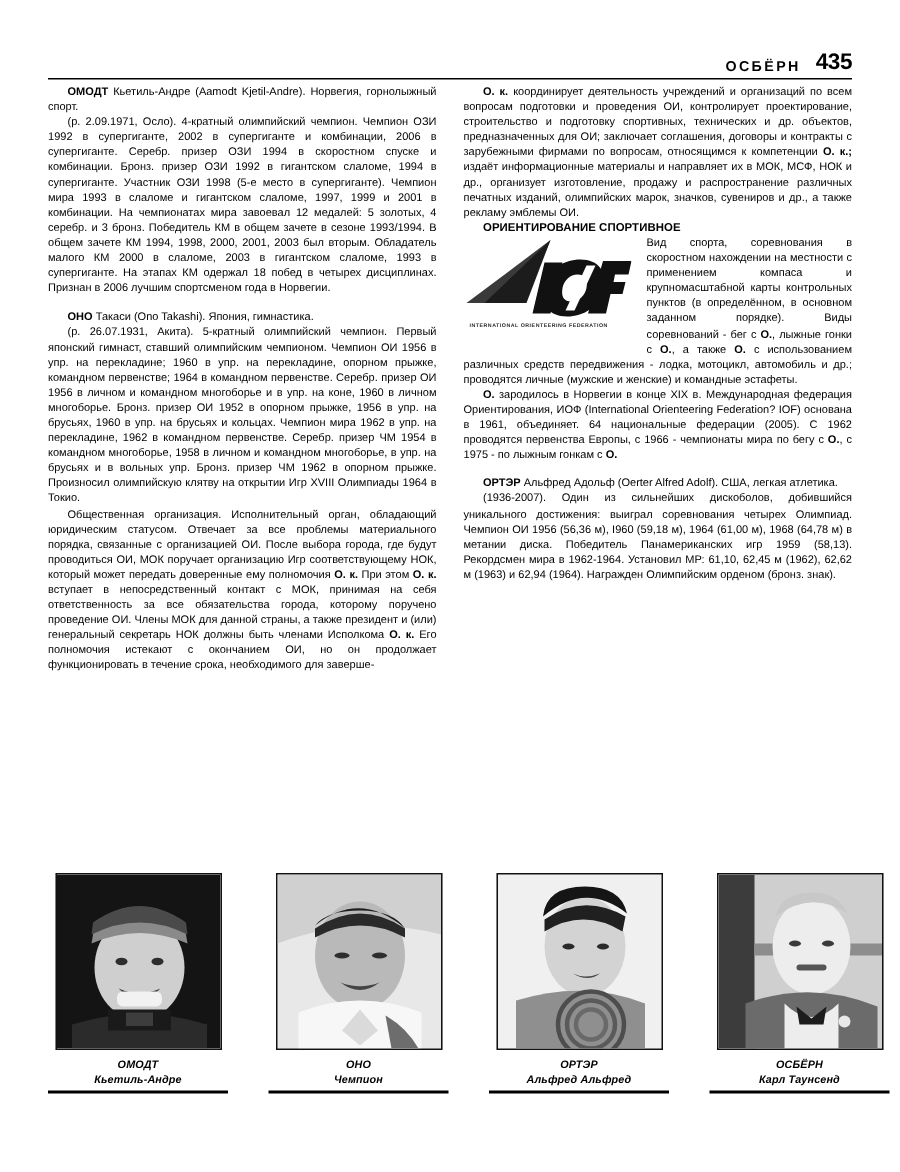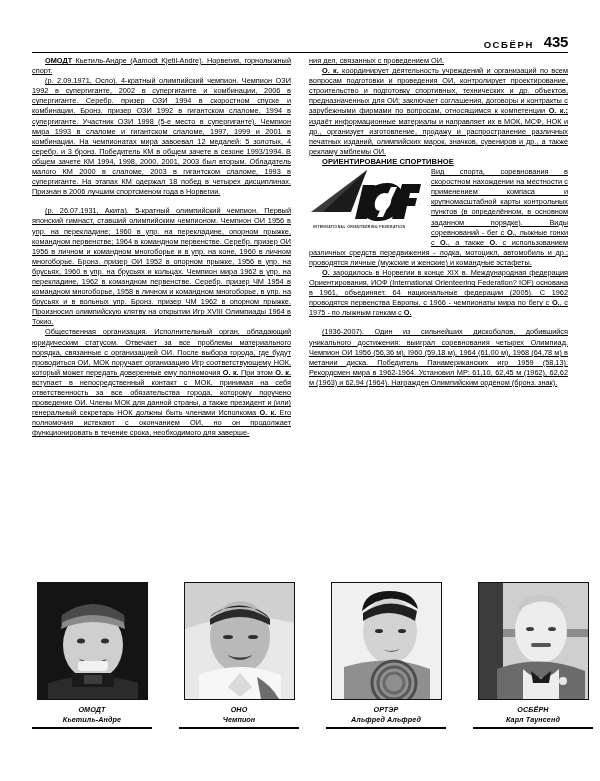--- a/index.html
+++ b/index.html
@@ -57,21 +57,20 @@
     display: flex;
     gap: 18px;
   }
   .col {
     width: 259px;
     font-size: 7.35px;
     line-height: 10.1px;
     text-align: justify;
     text-justify: inter-word;
     hyphens: manual;
-    text-decoration: underline;
   }
   .col p {
     margin: 0;
   }
   .para-indent {
     text-indent: 13px;
   }
   .entry {
     margin-top: 0;
   }
@@ -172,34 +171,36 @@
     <div class="col">
 
       <div class="entry">
         <p class="para-indent">
           <span class="entry-head">ОМОДТ</span><span> Кьетиль-Андре (Aamodt Kjetil-Andre). Норвегия, горнолыжный спорт.</span>
         </p>
         <p class="para-indent">(р. 2.09.1971, Осло). 4-кратный олимпийский чемпион. Чемпион ОЗИ 1992 в супергиганте, 2002 в супергиганте и комбинации, 2006 в супергиганте. Серебр. призер ОЗИ 1994 в скоростном спуске и комбинации. Бронз. призер ОЗИ 1992 в гигантском слаломе, 1994 в супергиганте. Участник ОЗИ 1998 (5-е место в супергиганте). Чемпион мира 1993 в слаломе и гигантском слаломе, 1997, 1999 и 2001 в комбинации. На чемпионатах мира завоевал 12 медалей: 5 золотых, 4 серебр. и 3 бронз. Победитель КМ в общем зачете в сезоне 1993/1994. В общем зачете КМ 1994, 1998, 2000, 2001, 2003 был вторым. Обладатель малого КМ 2000 в слаломе, 2003 в гигантском слаломе, 1993 в супергиганте. На этапах КМ одержал 18 побед в четырех дисциплинах. Признан в 2006 лучшим спортсменом года в Норвегии.</p>
       </div>
 
       <div class="entry gap-before">
+        <p class="para-indent">
+          <span class="entry-head">ОНО</span><span> Такаси (Ono Takashi). Япония, гимнастика.</span>
+        </p>
         <p class="para-indent">(р. 26.07.1931, Акита). 5-кратный олимпийский чемпион. Первый японский гимнаст, ставший олимпийским чемпионом. Чемпион ОИ 1956 в упр. на перекладине; 1960 в упр. на перекладине, опорном прыжке, командном первенстве; 1964 в командном первенстве. Серебр. призер ОИ 1956 в личном и командном многоборье и в упр. на коне, 1960 в личном многоборье. Бронз. призер ОИ 1952 в опорном прыжке, 1956 в упр. на брусьях, 1960 в упр. на брусьях и кольцах. Чемпион мира 1962 в упр. на перекладине, 1962 в командном первенстве. Серебр. призер ЧМ 1954 в командном многоборье, 1958 в личном и командном многоборье, в упр. на брусьях и в вольных упр. Бронз. призер ЧМ 1962 в опорном прыжке. Произносил олимпийскую клятву на открытии Игр XVIII Олимпиады 1964 в Токио.</p>
       </div>
 
       <div class="entry">
         <p class="para-indent">
           <span>Общественная организация. Исполнительный орган, обладающий юридическим статусом. Отвечает за все проблемы материального порядка, связанные с организацией ОИ. После выбора города, где будут проводиться ОИ, МОК поручает организацию Игр соответствующему НОК, который может передать доверенные ему полномочия </span><span class="b">О. к.</span><span> При этом </span><span class="b">О. к.</span><span> вступает в непосредственный контакт с МОК, принимая на себя ответственность за все обязательства города, которому поручено проведение ОИ. Члены МОК для данной страны, а также президент и (или) генеральный секретарь НОК должны быть членами Исполкома </span><span class="b">О. к.</span><span> Его полномочия истекают с окончанием ОИ, но он продолжает функционировать в течение срока, необходимого для заверше-</span>
         </p>
       </div>
 
     </div>
 
     <div class="col">
 
-      <p>ния дел, связанных с проведением ОИ.</p>
 
       <p class="para-indent">
         <span class="b">О. к.</span><span> координирует деятельность учреждений и организаций по всем вопросам подготовки и проведения ОИ, контролирует проектирование, строительство и подготовку спортивных, технических и др. объектов, предназначенных для ОИ; заключает соглашения, договоры и контракты с зарубежными фирмами по вопросам, относящимся к компетенции </span><span class="b">О. к.;</span><span> издаёт информационные материалы и направляет их в МОК, МСФ, НОК и др., организует изготовление, продажу и распространение различных печатных изданий, олимпийских марок, значков, сувениров и др., а также рекламу эмблемы ОИ.</span>
       </p>
 
       <p class="section-title">ОРИЕНТИРОВАНИЕ СПОРТИВНОЕ</p>
 
       <div>
         <div class="logo-float">
           <div class="logo-box">
@@ -225,20 +226,23 @@
           <span>Вид спорта, соревнования в скоростном нахождении на местности с применением компаса и крупномасштабной карты контрольных пунктов (в определённом, в основном заданном порядке). Виды соревнований - бег с </span><span class="b">О.</span><span>, лыжные гонки с </span><span class="b">О.</span><span>, а также </span><span class="b">О.</span><span> с использованием различных средств передвижения - лодка, мотоцикл, автомобиль и др.; проводятся личные (мужские и женские) и командные эстафеты.</span>
         </p>
 
         <p class="para-indent">
           <span class="b">О.</span><span> зародилось в Норвегии в конце XIX в. Международная федерация Ориентирования, ИОФ (International Orienteering Federation? IOF) основана в 1961, объединяет. 64 национальные федерации (2005). С 1962 проводятся первенства Европы, с 1966 - чемпионаты мира по бегу с </span><span class="b">О.</span><span>, с 1975 - по лыжным гонкам с </span><span class="b">О.</span>
         </p>
 
       </div>
 
       <div class="entry gap-before">
+        <p class="para-indent">
+          <span class="entry-head">ОРТЭР</span><span> Альфред Адольф (Oerter Alfred Adolf). США, легкая атлетика.</span>
+        </p>
         <p class="para-indent">(1936-2007). Один из сильнейших дискоболов, добившийся уникального достижения: выиграл соревнования четырех Олимпиад. Чемпион ОИ 1956 (56,36 м), I960 (59,18 м), 1964 (61,00 м), 1968 (64,78 м) в метании диска. Победитель Панамериканских игр 1959 (58,13). Рекордсмен мира в 1962-1964. Установил МР: 61,10, 62,45 м (1962), 62,62 м (1963) и 62,94 (1964). Награжден Олимпийским орденом (бронз. знак).</p>
       </div>
 
 
     </div>
   </div>
 
   <div class="photos">
 
     <div class="photo-cell">

